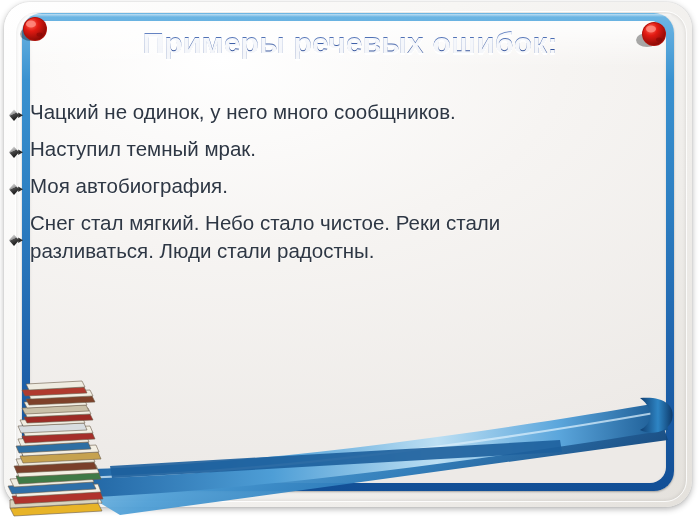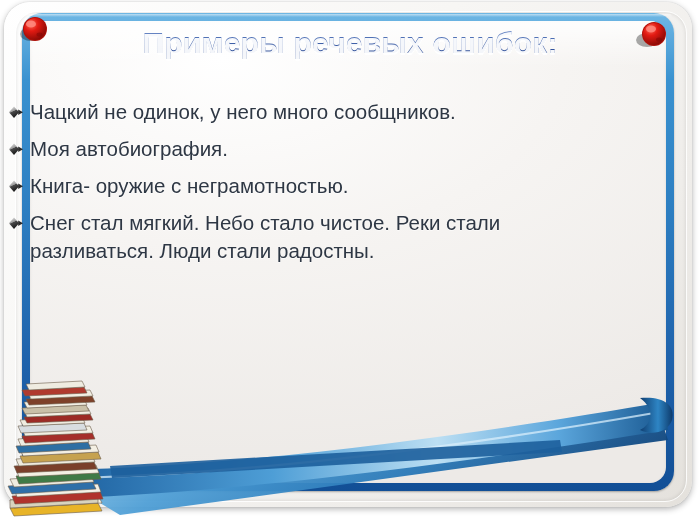--- a/index.html
+++ b/index.html
@@ -116,21 +116,21 @@
     position: absolute;
     left: 8px;
     top: 98px;
     width: 620px;
     list-style: none;
     margin: 0;
     padding: 0;
   }
   .bullet-row {
     display: flex;
-    align-items: flex-start;
+    align-items: center;
     margin: 0 0 9px 0;
   }
   .bullet-glyph {
     flex: 0 0 auto;
     width: 16px;
     height: 16px;
     margin-top: 7px;
     margin-right: 6px;
   }
   .bullet-text {
@@ -199,46 +199,46 @@
               </linearGradient>
             </defs>
             <polygon points="6,1.5 11,7.2 6,13 1,7.2" fill="url(#bg0)"></polygon>
             <polygon points="10.2,4.4 15,7.2 10.2,10 10.2,4.4" fill="#2b2b2b"></polygon>
           </svg></span>
         <span class="bullet-text">Чацкий не одинок, у него много сообщников.</span>
       </li>
       <li class="bullet-row">
         <span class="bullet-glyph"><svg viewBox="0 0 16 16">
             <defs>
+              <linearGradient id="bg2" x1="0" y1="0" x2="0.4" y2="1">
+                <stop offset="0%" stop-color="#f2f2f2"></stop>
+                <stop offset="48%" stop-color="#9a9a9a"></stop>
+                <stop offset="52%" stop-color="#4a4a4a"></stop>
+                <stop offset="100%" stop-color="#1a1a1a"></stop>
+              </linearGradient>
+            </defs>
+            <polygon points="6,1.5 11,7.2 6,13 1,7.2" fill="url(#bg2)"></polygon>
+            <polygon points="10.2,4.4 15,7.2 10.2,10 10.2,4.4" fill="#2b2b2b"></polygon>
+          </svg></span>
+        <span class="bullet-text">Наступил темный мрак.</span>
+      </li>
+      <li class="bullet-row">
+        <span class="bullet-glyph"><svg viewBox="0 0 16 16">
+            <defs>
               <linearGradient id="bg3" x1="0" y1="0" x2="0.4" y2="1">
                 <stop offset="0%" stop-color="#f2f2f2"></stop>
                 <stop offset="48%" stop-color="#9a9a9a"></stop>
                 <stop offset="52%" stop-color="#4a4a4a"></stop>
                 <stop offset="100%" stop-color="#1a1a1a"></stop>
               </linearGradient>
             </defs>
             <polygon points="6,1.5 11,7.2 6,13 1,7.2" fill="url(#bg3)"></polygon>
             <polygon points="10.2,4.4 15,7.2 10.2,10 10.2,4.4" fill="#2b2b2b"></polygon>
           </svg></span>
         <span class="bullet-text">Моя автобиография.</span>
-      </li>
-      <li class="bullet-row">
-        <span class="bullet-glyph"><svg viewBox="0 0 16 16">
-            <defs>
-              <linearGradient id="bg5" x1="0" y1="0" x2="0.4" y2="1">
-                <stop offset="0%" stop-color="#f2f2f2"></stop>
-                <stop offset="48%" stop-color="#9a9a9a"></stop>
-                <stop offset="52%" stop-color="#4a4a4a"></stop>
-                <stop offset="100%" stop-color="#1a1a1a"></stop>
-              </linearGradient>
-            </defs>
-            <polygon points="6,1.5 11,7.2 6,13 1,7.2" fill="url(#bg5)"></polygon>
-            <polygon points="10.2,4.4 15,7.2 10.2,10 10.2,4.4" fill="#2b2b2b"></polygon>
-          </svg></span>
-        <span class="bullet-text">Книга- оружие с неграмотностью.</span>
       </li>
       <li class="bullet-row">
         <span class="bullet-glyph"><svg viewBox="0 0 16 16">
             <defs>
               <linearGradient id="bg6" x1="0" y1="0" x2="0.4" y2="1">
                 <stop offset="0%" stop-color="#f2f2f2"></stop>
                 <stop offset="48%" stop-color="#9a9a9a"></stop>
                 <stop offset="52%" stop-color="#4a4a4a"></stop>
                 <stop offset="100%" stop-color="#1a1a1a"></stop>
               </linearGradient>

